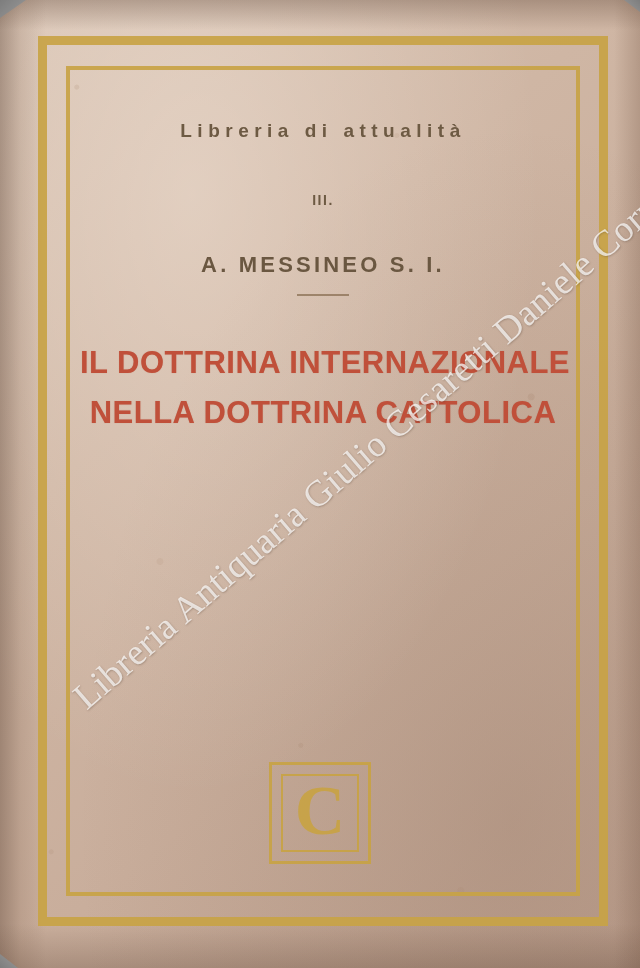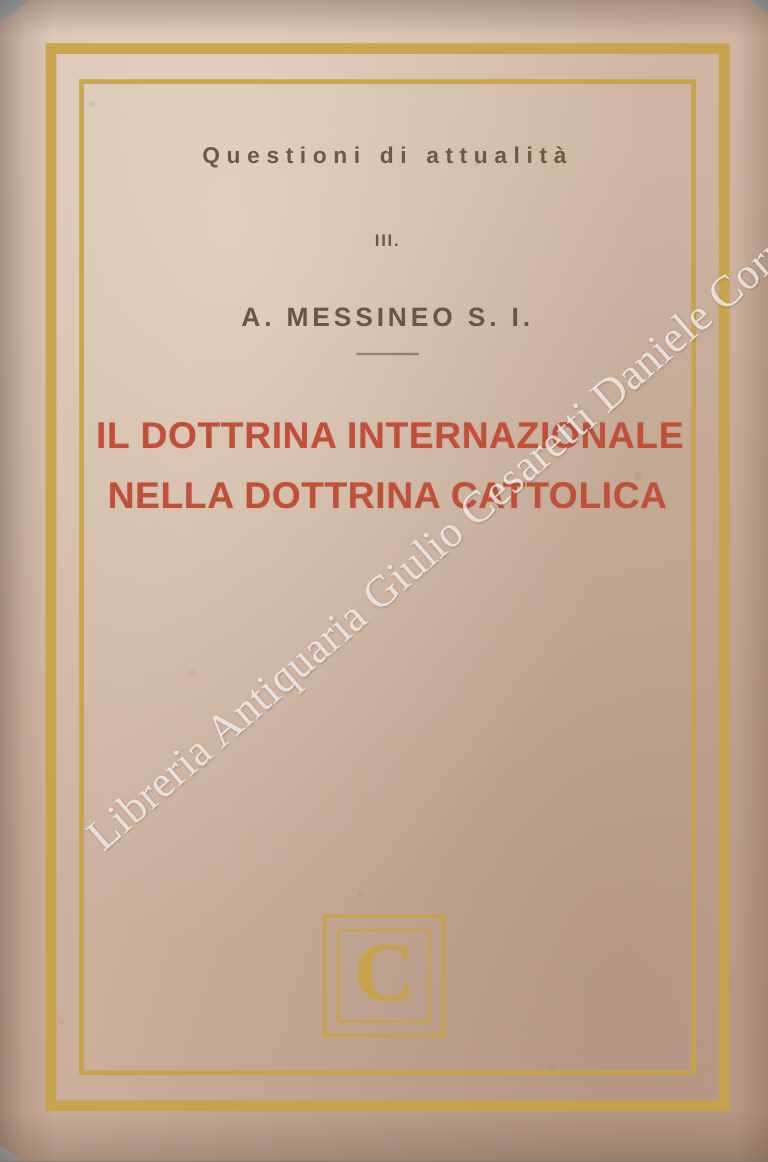--- a/index.html
+++ b/index.html
@@ -237,21 +237,21 @@
   <div id="right-shade"></div>
 
   <div class="nick" id="nick-tl"></div>
   <div class="nick" id="nick-tr"></div>
   <div class="nick" id="nick-bl"></div>
 
   <div id="frame-outer"></div>
   <div id="frame-inner"></div>
 
   <div id="content">
-    <div class="series">Questioni di attualità</div>
+    <div class="series">Libreria di attualità</div>
 
     <div class="volume">III.</div>
 
     <div class="author">A. MESSINEO S. I.</div>
 
     <div class="rule"></div>
 
     <div class="title">
       <span class="line">IL DOTTRINA INTERNAZIONALE</span>
       <span class="line">NELLA DOTTRINA CATTOLICA</span>

